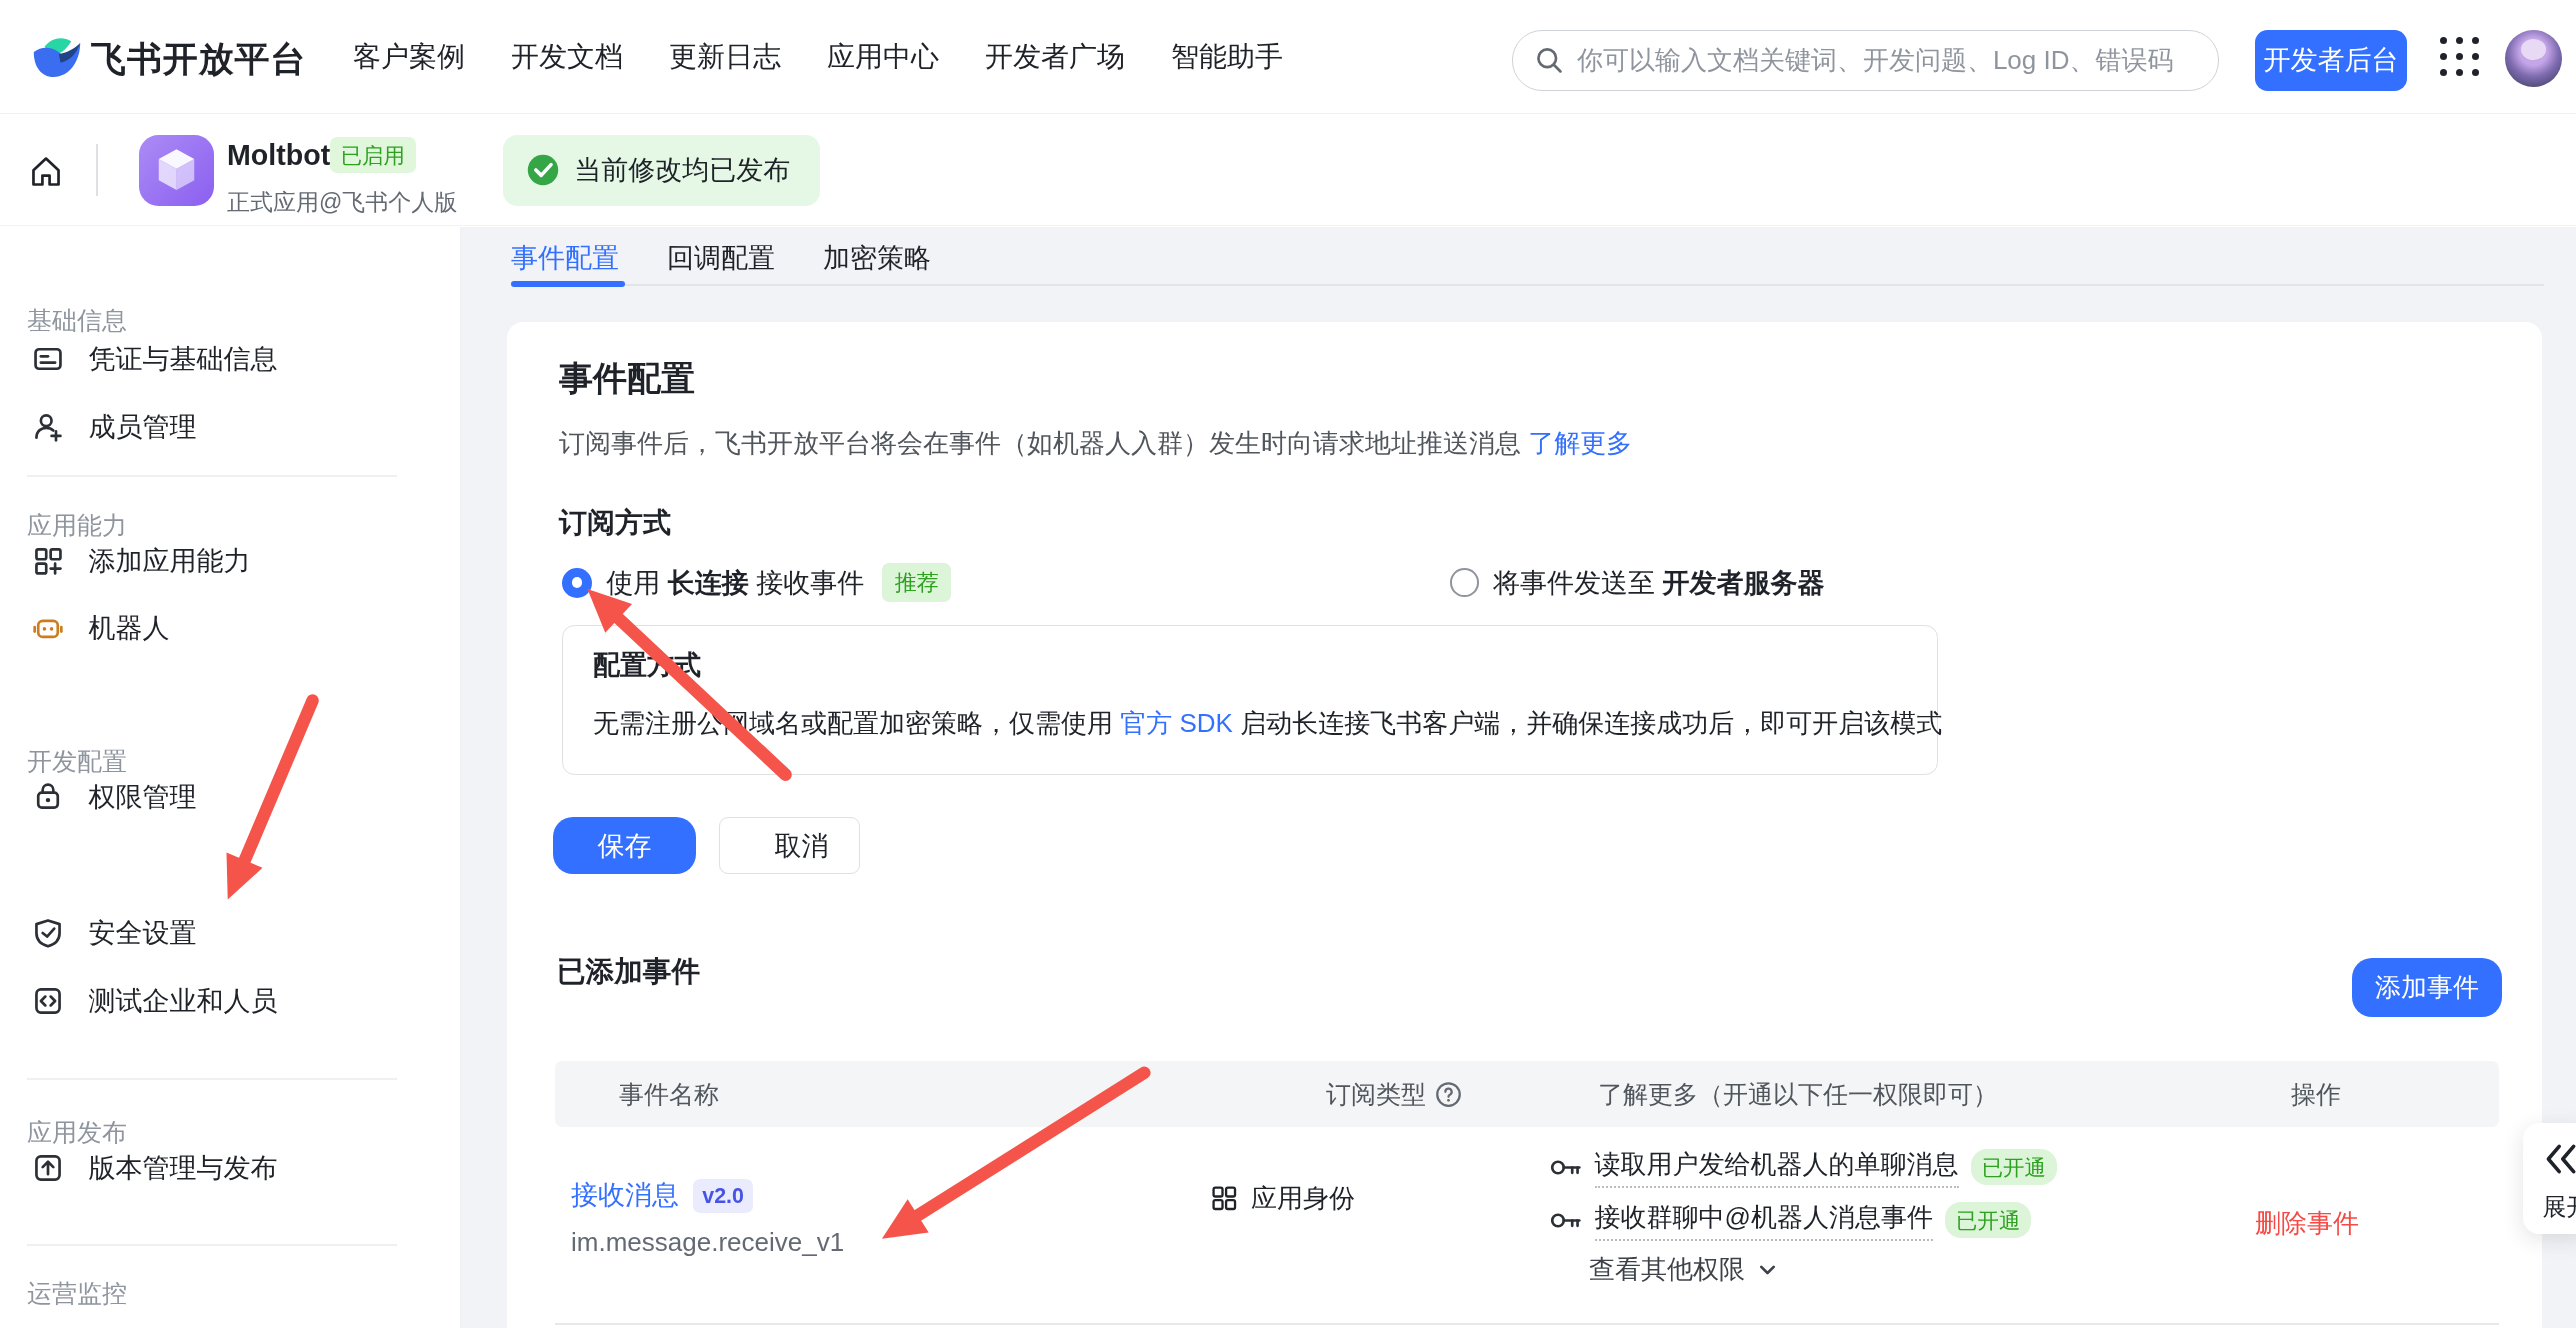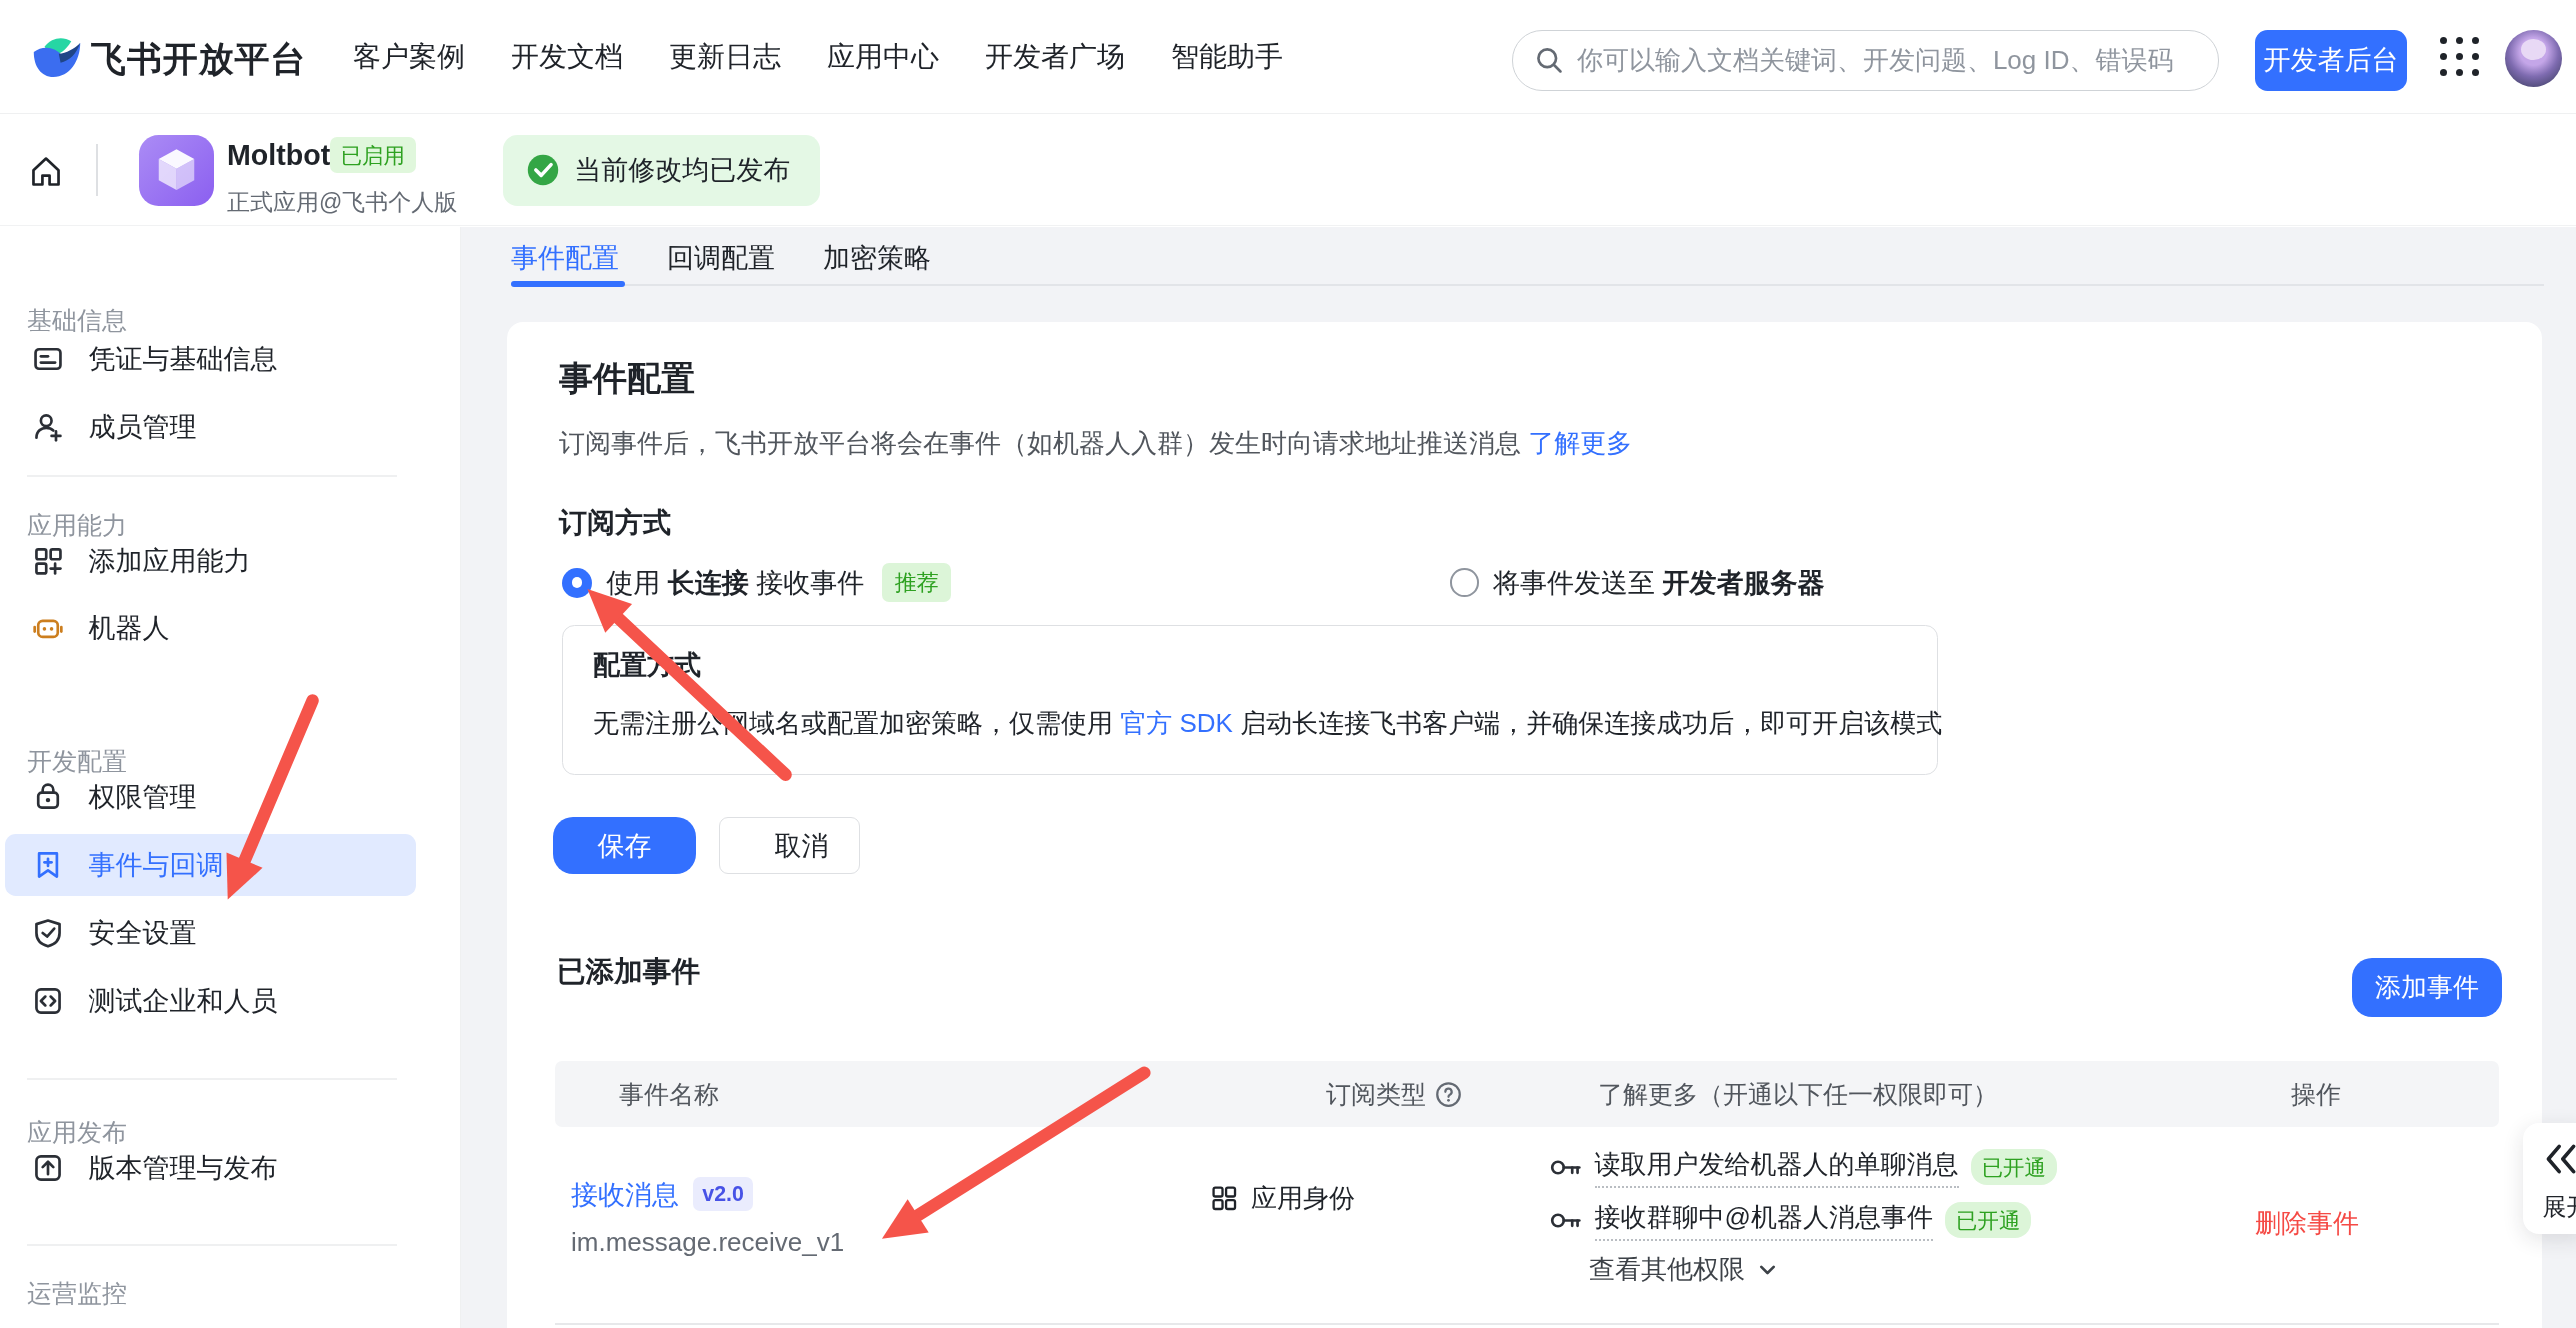--- a/index.html
+++ b/index.html
@@ -69,21 +69,21 @@
 
   .btn-primary { position:absolute; background:#3370ff; color:#fff; border:none; border-radius:20px; font-size:27px; display:flex; align-items:center; justify-content:center; cursor:pointer; }
   .btn-plain { position:absolute; background:#fff; color:#1f2329; border:1.8px solid #dee0e3; border-radius:9px; font-size:27px; display:flex; align-items:center; justify-content:center; cursor:pointer;padding-left:24px; }
 
   .added-title { position:absolute; left:50px; top:630px; font-size:28.6px; font-weight:600; }
 
   .tbl-head { position:absolute; left:48px; top:739px; width:1944px; height:66px; background:#f4f5f7; border-radius:7.1px; }
   .th { position:absolute; top:0; height:66px; display:flex; align-items:center; gap:9px; font-size:25px; color:#51565d; white-space:nowrap; }
   .row-bottom { position:absolute; left:48px; top:1001px; width:1944px; height:1.8px; background:#e7e8ea; }
 
-  .evt-name { position:absolute; left:64px; top:855px; display:flex; align-items:flex-start; gap:14.3px; }
+  .evt-name { position:absolute; left:64px; top:855px; display:flex; align-items:flex-end; gap:14.3px; }
   .evt-link { font-size:27px; color:#3370ff; cursor:pointer; }
   .ver-badge { height:34px; padding:0 9px; border-radius:7.1px; background:#eaecfd; color:#4752e6; font-size:21.4px; font-weight:600; display:inline-flex; align-items:center; }
   .evt-code { position:absolute; left:64px; top:905px; font-size:26px; color:#646a73; }
   .subtype { position:absolute; left:703px; top:859px; display:flex; align-items:center; gap:12.5px; font-size:26px; color:#1f2329; }
 
   .perm-row { position:absolute; left:1043px; display:flex; align-items:center; gap:12.5px; white-space:nowrap; }
   .perm-lbl { font-size:26px; color:#1f2329; border-bottom:2.7px dotted #b9bdc2; padding-bottom:3.6px; cursor:pointer; }
   .on-badge { height:36px; padding:0 10.7px; border-radius:16px; background:#dcf5d8; color:#2ea121; font-size:21.4px; font-weight:500; display:inline-flex; align-items:center; }
   .more-perm { position:absolute; left:1082px; top:930px; display:flex; align-items:center; gap:10.7px; font-size:26px; color:#3d4248; cursor:pointer; }
   .del-link { position:absolute; left:1748px; top:884px; font-size:26px; color:#f54a45; cursor:pointer; }
@@ -210,28 +210,20 @@
 
     <div class="side-item" style="top:539px">
       <svg class="sicon" viewBox="0 0 36 36">
         <rect x="7" y="13" width="22" height="17" rx="4" fill="none" stroke="#2b2f36" stroke-width="3"></rect>
         <path d="M12 13 V10 a6 6 0 0 1 12 0 v3" fill="none" stroke="#2b2f36" stroke-width="3"></path>
         <circle cx="18" cy="21.5" r="2.5" fill="#2b2f36"></circle>
       </svg>
       <span class="lbl">权限管理</span>
     </div>
 
-    <div class="side-item selected" style="top:607px">
-      <svg class="sicon" viewBox="0 0 36 36">
-        <path d="M8 5 h20 v26 l-10 -7 l-10 7 z" fill="none" stroke="#3370ff" stroke-width="3" stroke-linejoin="round"></path>
-        <line x1="18" y1="11" x2="18" y2="19" stroke="#3370ff" stroke-width="3" stroke-linecap="round"></line>
-        <line x1="14" y1="15" x2="22" y2="15" stroke="#3370ff" stroke-width="3" stroke-linecap="round"></line>
-      </svg>
-      <span class="lbl">事件与回调</span>
-    </div>
 
     <div class="side-item" style="top:675px">
       <svg class="sicon" viewBox="0 0 36 36">
         <path d="M18 4 L31 8 V18 C31 26, 25 31, 18 33 C11 31, 5 26, 5 18 V8 Z" fill="none" stroke="#2b2f36" stroke-width="3" stroke-linejoin="round"></path>
         <path d="M12 18 L17 22 L25 13" fill="none" stroke="#2b2f36" stroke-width="3" stroke-linecap="round" stroke-linejoin="round"></path>
       </svg>
       <span class="lbl">安全设置</span>
     </div>
 
     <div class="side-item" style="top:743px">

